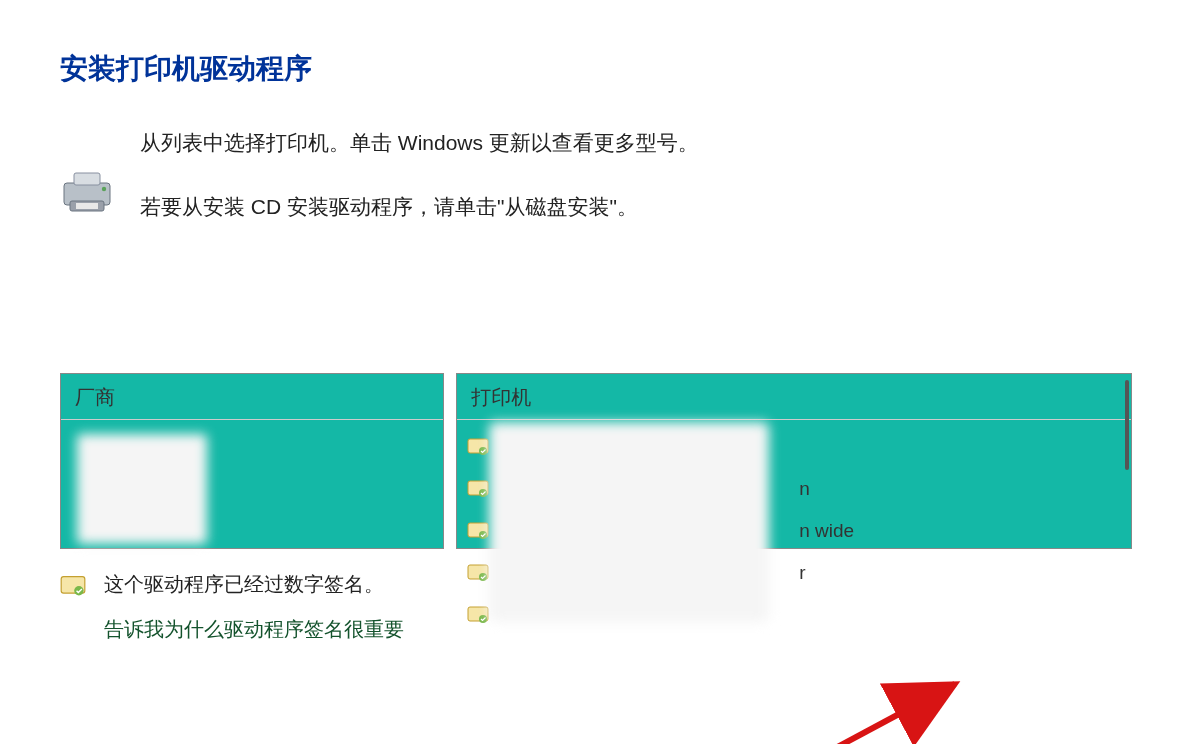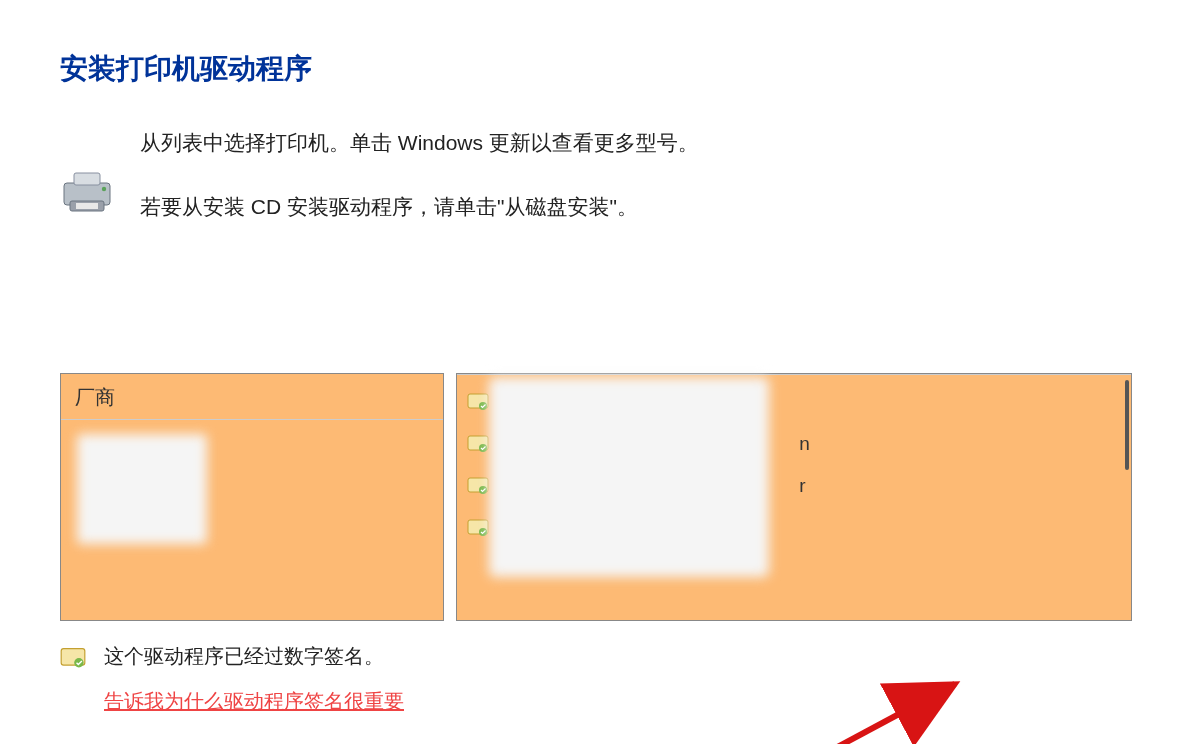--- a/index.html
+++ b/index.html
@@ -41,23 +41,23 @@
     .instruction-text p {
       margin-bottom: 30px;
     }
     .lists-row {
       display: flex;
       gap: 12px;
       margin-bottom: 22px;
     }
     .list-box {
       border: 1px solid #888;
-      height: 248px;
+      height: 176px;
       position: relative;
-      background: #fdba74;
+      background: #14b8a6;
     }
     .list-box.left { width: 398px; }
     .list-box.right { width: 700px; }
     .list-header {
       font-size: 20px;
       color: #333;
       padding: 10px 14px 8px 14px;
     }
     .divider {
       height: 1px;
@@ -119,22 +119,21 @@
     }
     .sig-col {
       display: flex;
       gap: 18px;
     }
     .sig-text {
       font-size: 20px;
       color: #222;
     }
     .sig-link {
-      color: #ef4444;
-      text-decoration: underline;
+      color: #14532d;
       font-size: 20px;
       margin-top: 18px;
       display: inline-block;
       cursor: pointer;
     }
     .btns {
       margin-left: auto;
       display: flex;
       gap: 22px;
     }
@@ -182,38 +181,47 @@
     <div class="list-box left">
       <div class="list-header">厂商</div>
       <div class="divider"></div>
       <div class="list-body">
         <div class="manuf-blur"></div>
       </div>
     </div>
 
     <div class="list-box right">
       <div class="scroll-indicator"></div>
+      <div class="list-header">打印机</div>
       <div class="divider"></div>
       <div class="list-body" style="position:relative;">
         <div class="blur-overlay"></div>
         <div class="printer-row">
           <svg class="cert-icon" viewBox="0 0 22 18">
               <rect x="1" y="1" width="20" height="14" rx="2" fill="#f6e6a8" stroke="#c4a030" stroke-width="1"></rect>
               <circle cx="16" cy="13" r="4" fill="#7ab84a"></circle>
               <path d="M14 13 l1.5 1.5 l3 -3" stroke="#fff" stroke-width="1.2" fill="none"></path>
             </svg>
           <span class="printer-label" style="margin-left:300px;"></span>
         </div>
         <div class="printer-row">
           <svg class="cert-icon" viewBox="0 0 22 18">
               <rect x="1" y="1" width="20" height="14" rx="2" fill="#f6e6a8" stroke="#c4a030" stroke-width="1"></rect>
               <circle cx="16" cy="13" r="4" fill="#7ab84a"></circle>
               <path d="M14 13 l1.5 1.5 l3 -3" stroke="#fff" stroke-width="1.2" fill="none"></path>
             </svg>
           <span class="printer-label" style="margin-left:300px;">n</span>
+        </div>
+        <div class="printer-row">
+          <svg class="cert-icon" viewBox="0 0 22 18">
+              <rect x="1" y="1" width="20" height="14" rx="2" fill="#f6e6a8" stroke="#c4a030" stroke-width="1"></rect>
+              <circle cx="16" cy="13" r="4" fill="#7ab84a"></circle>
+              <path d="M14 13 l1.5 1.5 l3 -3" stroke="#fff" stroke-width="1.2" fill="none"></path>
+            </svg>
+          <span class="printer-label" style="margin-left:300px;">n wide</span>
         </div>
         <div class="printer-row">
           <svg class="cert-icon" viewBox="0 0 22 18">
               <rect x="1" y="1" width="20" height="14" rx="2" fill="#f6e6a8" stroke="#c4a030" stroke-width="1"></rect>
               <circle cx="16" cy="13" r="4" fill="#7ab84a"></circle>
               <path d="M14 13 l1.5 1.5 l3 -3" stroke="#fff" stroke-width="1.2" fill="none"></path>
             </svg>
           <span class="printer-label" style="margin-left:300px;">r</span>
         </div>
         <div class="printer-row">

